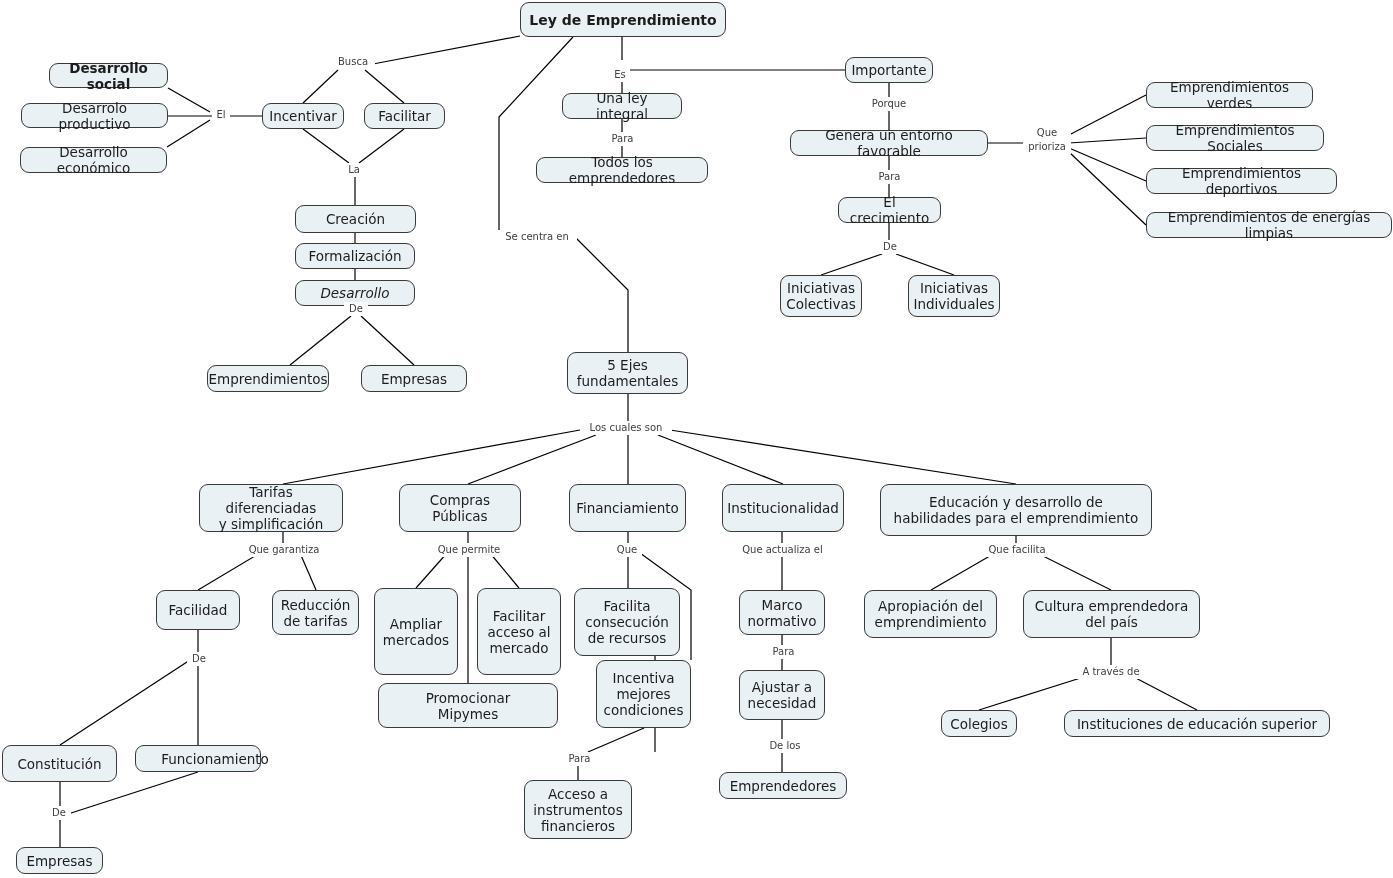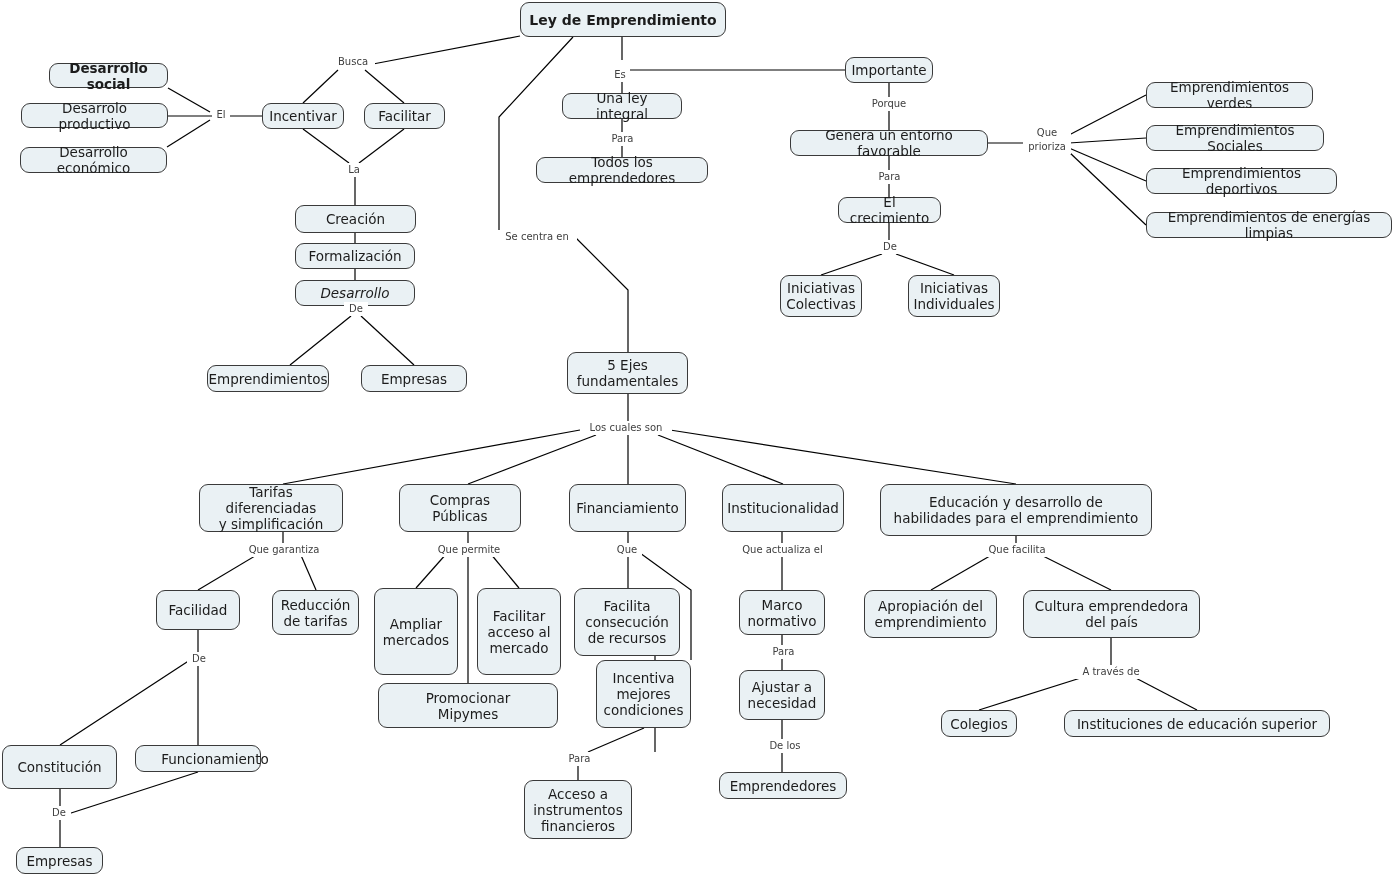--- a/index.html
+++ b/index.html
@@ -190,21 +190,21 @@
 normativo</div>
       <div class="node" style="left: 739px; top: 670px; width: 86px; height: 50px;">Ajustar a
 necesidad</div>
       <div class="node" style="left: 719px; top: 772px; width: 128px; height: 27px;">Emprendedores</div>
       <div class="node" style="left: 864px; top: 590px; width: 133px; height: 48px;">Apropiación del
 emprendimiento</div>
       <div class="node" style="left: 1023px; top: 590px; width: 177px; height: 48px;">Cultura emprendedora
 del país</div>
       <div class="node" style="left: 941px; top: 710px; width: 76px; height: 27px;">Colegios</div>
       <div class="node" style="left: 1064px; top: 710px; width: 266px; height: 27px;">Instituciones de educación superior</div>
-      <div class="node" style="left: 2px; top: 745px; width: 115px; height: 44px;">Constitución</div>
+      <div class="node" style="left: 2px; top: 745px; width: 115px; height: 37px;">Constitución</div>
       <div class="node" style="left: 135px; top: 745px; width: 126px; height: 27px; padding-left: 40px;">Funcionamiento</div>
       <div class="node" style="left: 16px; top: 847px; width: 87px; height: 27px;">Empresas</div>
     </div>
   <div id="label-layer">
       <div class="linklabel" style="left: 331px; top: 55px; width: 42px;">Busca</div>
       <div class="linklabel" style="left: 212px; top: 108px; width: 16px;">El</div>
       <div class="linklabel" style="left: 344px; top: 163px; width: 18px;">La</div>
       <div class="linklabel" style="left: 344px; top: 302px; width: 22px;">De</div>
       <div class="linklabel" style="left: 610px; top: 68px; width: 18px;">Es</div>
       <div class="linklabel" style="left: 605px; top: 132px; width: 33px;">Para</div>

